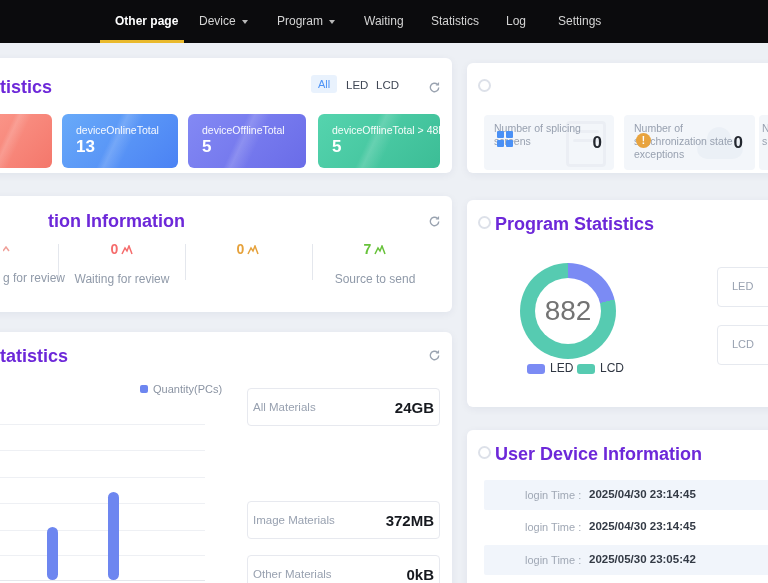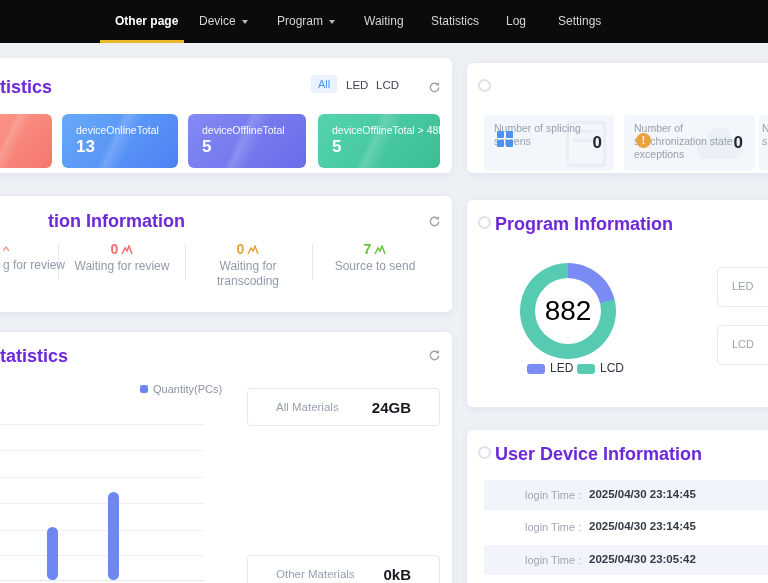--- a/index.html
+++ b/index.html
@@ -40,37 +40,37 @@
   .wicon{position:absolute;left:12px;top:18px;width:15px;height:15px;border-radius:50%;background:#e8a33d;
          color:#fff;font-size:10px;font-weight:bold;text-align:center;line-height:15px;}
   .wm-screen{position:absolute;right:8px;top:6px;width:34px;height:40px;border:3px solid #e9edf3;border-radius:4px;opacity:.8;}
   .wm-screen i{display:block;height:3px;background:#e9edf3;margin:6px 4px 0 4px;border-radius:2px;}
   .wm-cloud{position:absolute;right:6px;top:12px;width:52px;height:36px;opacity:.7;}
   .wm-cloud i{position:absolute;background:#e9eef5;border-radius:50%;}
   
   .pdiv{position:absolute;top:48px;width:1px;height:36px;background:#e4e7ed;}
   .pstat{position:absolute;top:44px;text-align:center;}
   .pv{font-size:14px;font-weight:bold;line-height:16px;}
-  .plbl{margin-top:1px;font-size:12px;line-height:15px;color:#909aa9;}
+  .plbl{margin-top:14px;font-size:12px;line-height:15px;color:#909aa9;}
   .pulse{vertical-align:-1px;margin-left:3px;}
   
   .ring{position:absolute;border-radius:50%;}
   .ring::after{content:'';position:absolute;inset:15px;background:#fff;border-radius:50%;}
-  .ring-center{position:absolute;font-size:28px;color:#000000;text-align:center;}
+  .ring-center{position:absolute;font-size:28px;color:#737373;text-align:center;}
   .leg-sw{position:absolute;width:18px;height:10px;border-radius:3px;}
   .leg-tx{position:absolute;font-size:12px;color:#2f3642;}
   .iobox{position:absolute;left:250px;width:110px;height:38px;border:1px solid #e6e9ef;border-radius:4px;background:#fff;}
   .iobox span{position:absolute;left:14px;top:12px;font-size:11px;color:#98a1b0;}
   
   .gl{position:absolute;left:20px;width:205px;height:1px;background:#eef0f4;}
   .bar{position:absolute;width:11px;bottom:32px;border-radius:6px;background:#6d86f0;}
   .qleg-sw{position:absolute;width:8px;height:8px;border-radius:2px;background:#6d86f0;}
   .qleg-tx{position:absolute;font-size:11px;color:#8b94a3;}
   .mbox{position:absolute;left:267px;width:193px;height:38px;border:1px solid #e7e9ef;border-radius:4px;background:#fff;
-        display:flex;align-items:center;justify-content:space-between;padding:0 28px;box-sizing:border-box;}
+        display:flex;align-items:center;justify-content:space-between;padding:0 5px;box-sizing:border-box;}
   .mbox .ml{font-size:11.5px;color:#98a1b0;}
   .mbox .mv{font-size:15px;font-weight:bold;color:#16191f;}
   
   .lrow{position:absolute;left:17px;width:320px;height:30px;border-radius:2px;}
   .lrow.alt{background:#f1f5fb;}
   .lrow .lt{position:absolute;left:41px;top:9px;font-size:11px;color:#a0a8b5;white-space:nowrap;}
   .lrow .lv{position:absolute;left:105px;top:8px;font-size:11.5px;font-weight:600;color:#333a45;white-space:nowrap;}
 </style>
 </head>
 <body>
@@ -166,33 +166,32 @@
     <div class="pstat" style="left:87px;width:110px;">
       <span class="pv" style="color:#f56c6c;">0</span><svg class="pulse" width="12" height="10" viewBox="0 0 12 10">
           <path d="M1 9 L4 3 L6 6 L8 1 L11 9" fill="none" stroke="#f56c6c" stroke-width="1.5"></path>
         </svg>
       <div class="plbl">Waiting for review</div>
     </div>
     <div class="pstat" style="left:220px;width:96px;">
       <span class="pv" style="color:#e6a23c;">0</span><svg class="pulse" width="12" height="10" viewBox="0 0 12 10">
           <path d="M1 9 L4 3 L6 6 L8 1 L11 9" fill="none" stroke="#e6a23c" stroke-width="1.5"></path>
         </svg>
-      <div class="plbl">Waiting for transcoding</div>
     </div>
     <div class="pstat" style="left:340px;width:110px;">
       <span class="pv" style="color:#67c23a;">7</span><svg class="pulse" width="12" height="10" viewBox="0 0 12 10">
           <path d="M1 9 L4 3 L6 6 L8 1 L11 9" fill="none" stroke="#67c23a" stroke-width="1.5"></path>
         </svg>
       <div class="plbl">Source to send</div>
     </div>
   </div>
 
   <div class="card" style="left:467px;top:200px;width:330px;height:207px;">
     <i class="ring-ic" style="left:11px;top:16px;"></i>
-    <div class="ctitle" style="left:28px;top:14px;">Program Information</div>
+    <div class="ctitle" style="left:28px;top:14px;">Program Statistics</div>
 
     <div class="ring" style="left: 53px; top: 63px; width: 96px; height: 96px; background: conic-gradient(rgb(123, 139, 244) 0deg, rgb(123, 139, 244) 76deg, rgb(86, 203, 177) 76deg, rgb(86, 203, 177) 360deg);"></div>
     <div class="ring-center" style="left:53px;top:95px;width:96px;">882</div>
 
     <span class="leg-sw" style="left:60px;top:164px;background:#7b8bf4;"></span>
     <span class="leg-tx" style="left:83px;top:161px;">LED</span>
     <span class="leg-sw" style="left:110px;top:164px;background:#56cbb1;"></span>
     <span class="leg-tx" style="left:133px;top:161px;">LCD</span>
 
     <div class="iobox" style="top:67px;">
@@ -221,20 +220,24 @@
     <div class="gl" style="top:223px;"></div>
     <div class="gl" style="top:248px;background:#e4e7ec;"></div>
 
     <div class="bar" style="left: 67px; height: 53px; background: rgb(109, 134, 240);"></div>
     <div class="bar" style="left: 128px; height: 88px; background: rgb(109, 134, 240);"></div>
 
     <div class="mbox" style="top:56px;">
       <span class="ml">All Materials</span>
       <span class="mv">24GB</span>
     </div>
+    <div class="mbox" style="top:169px;">
+      <span class="ml">Image Materials</span>
+      <span class="mv">372MB</span>
+    </div>
     <div class="mbox" style="top:223px;">
       <span class="ml">Other Materials</span>
       <span class="mv">0kB</span>
     </div>
   </div>
 
   <div class="card" style="left:467px;top:430px;width:330px;height:190px;">
     <i class="ring-ic" style="left:11px;top:16px;"></i>
     <div class="ctitle" style="left:28px;top:14px;">User Device Information</div>
 
@@ -243,18 +246,18 @@
       <span class="lv">2025/04/30 23:14:45</span>
 
     </div>
     <div class="lrow" style="top:82px;">
       <span class="lt">login Time :</span>
       <span class="lv">2025/04/30 23:14:45</span>
 
     </div>
     <div class="lrow alt" style="top:115px;">
       <span class="lt">login Time :</span>
-      <span class="lv">2025/04/30 23:05:42</span>
+      <span class="lv">2025/05/30 23:05:42</span>
 
     </div>
   </div>
 
 </div>
 
 </body></html>

